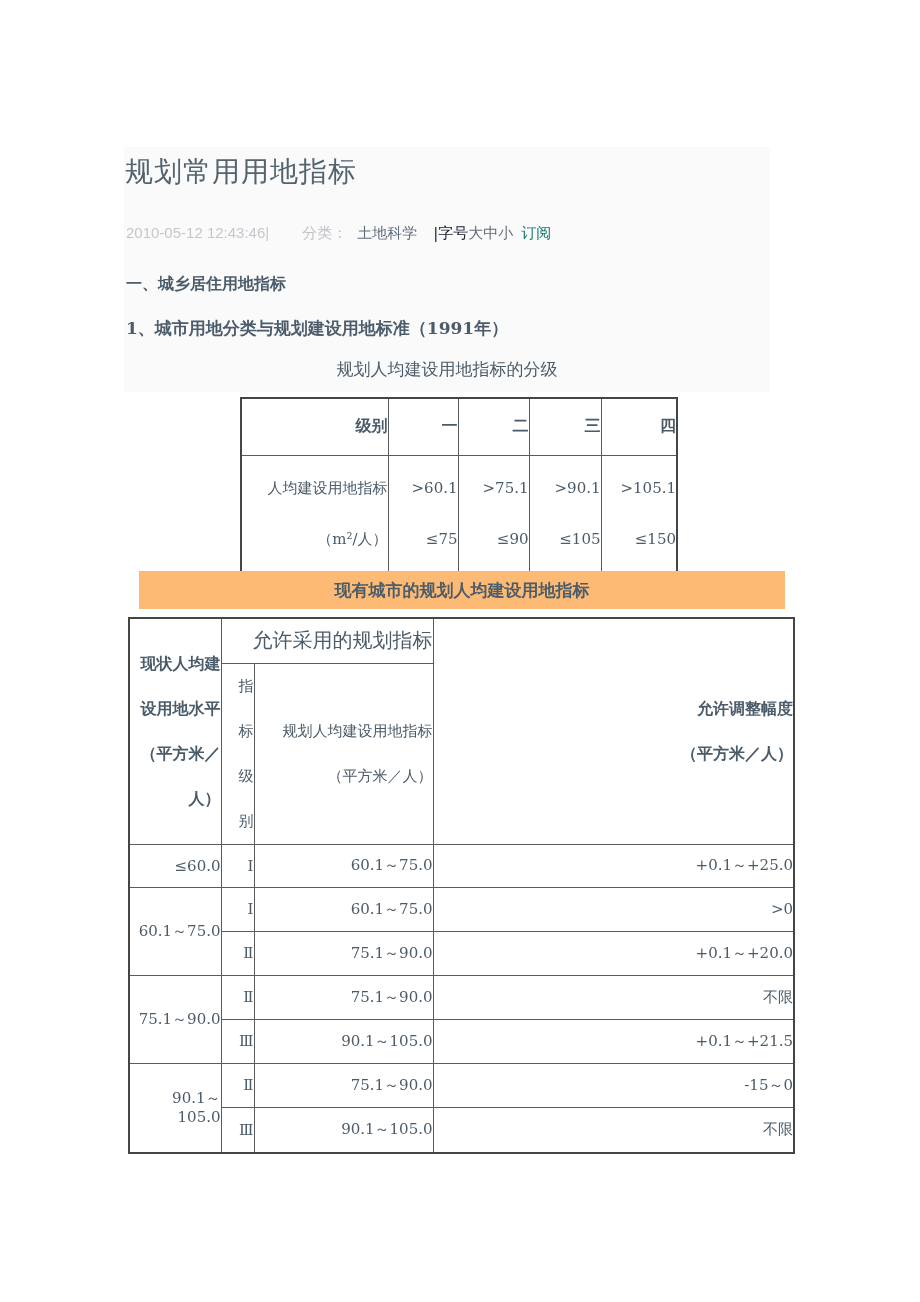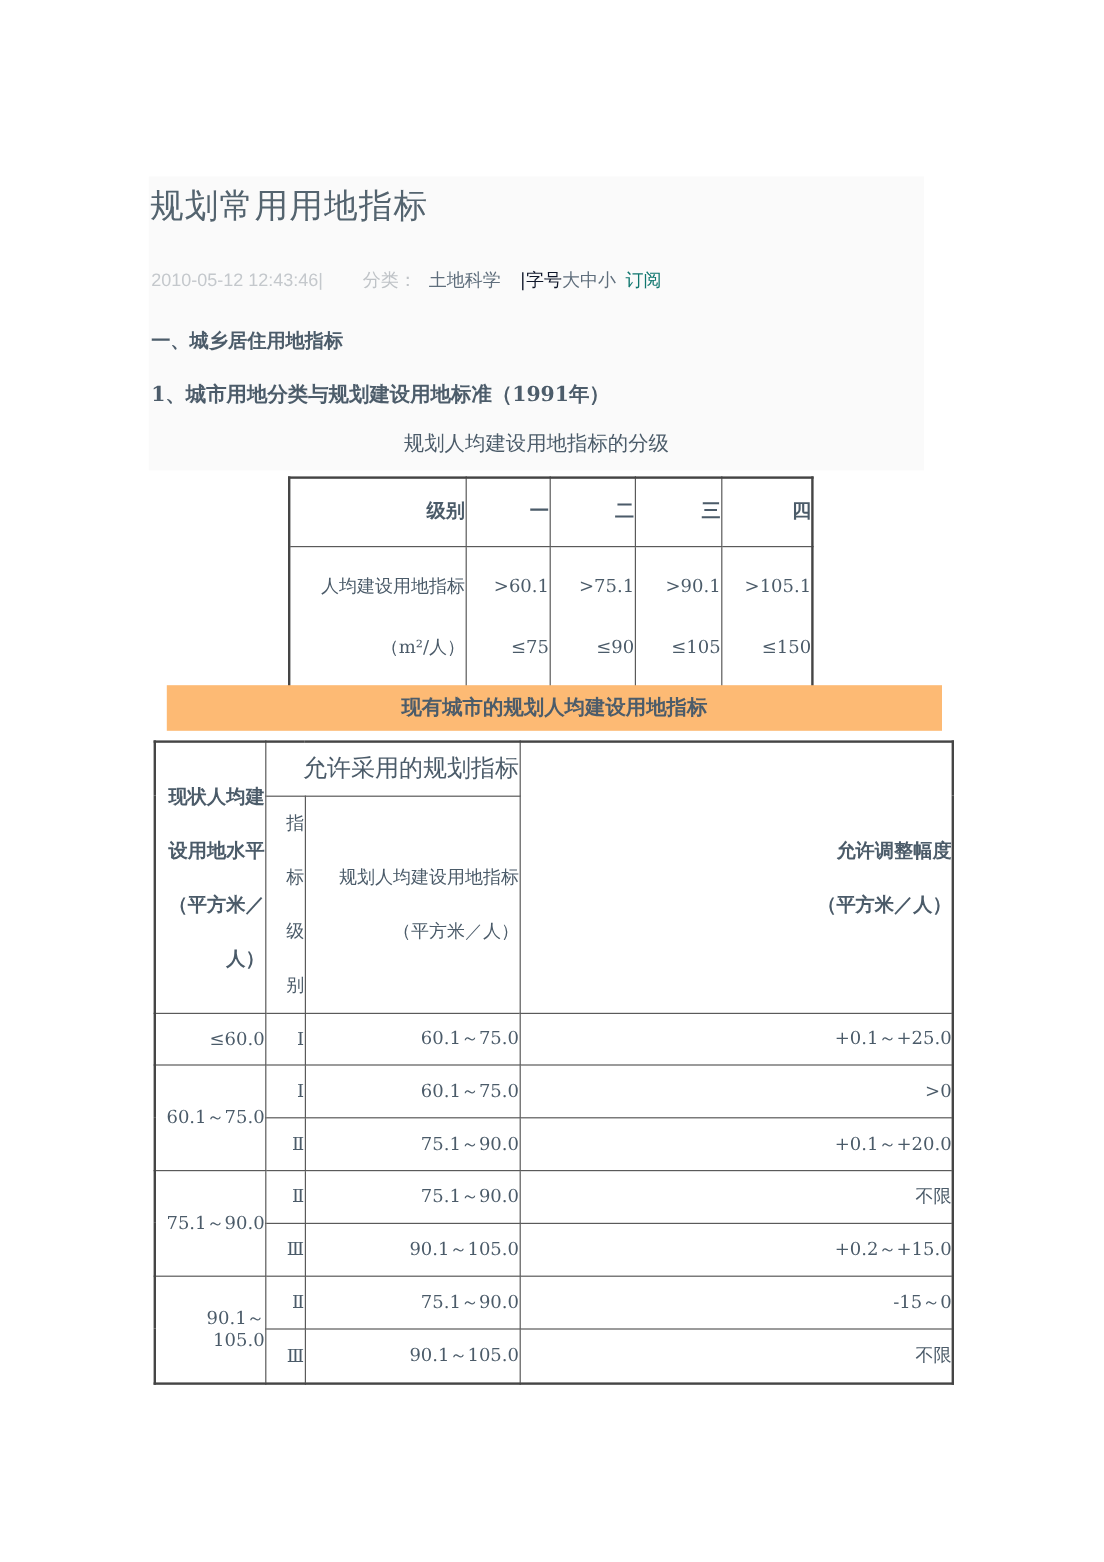--- a/index.html
+++ b/index.html
@@ -154,21 +154,21 @@
 
     <tr style="height:44px">
       <td rowspan="2">75.1～90.0</td>
       <td>Ⅱ</td>
       <td>75.1～90.0</td>
       <td>不限</td>
     </tr>
     <tr style="height:44px">
       <td>Ⅲ</td>
       <td>90.1～105.0</td>
-      <td>+0.2～+15.0</td>
+      <td>+0.1～+21.5</td>
     </tr>
 
     <tr style="height:44px">
       <td rowspan="2">90.1～105.0</td>
       <td>Ⅱ</td>
       <td>75.1～90.0</td>
       <td>-15～0</td>
     </tr>
     <tr style="height:46px">
       <td>Ⅲ</td>

